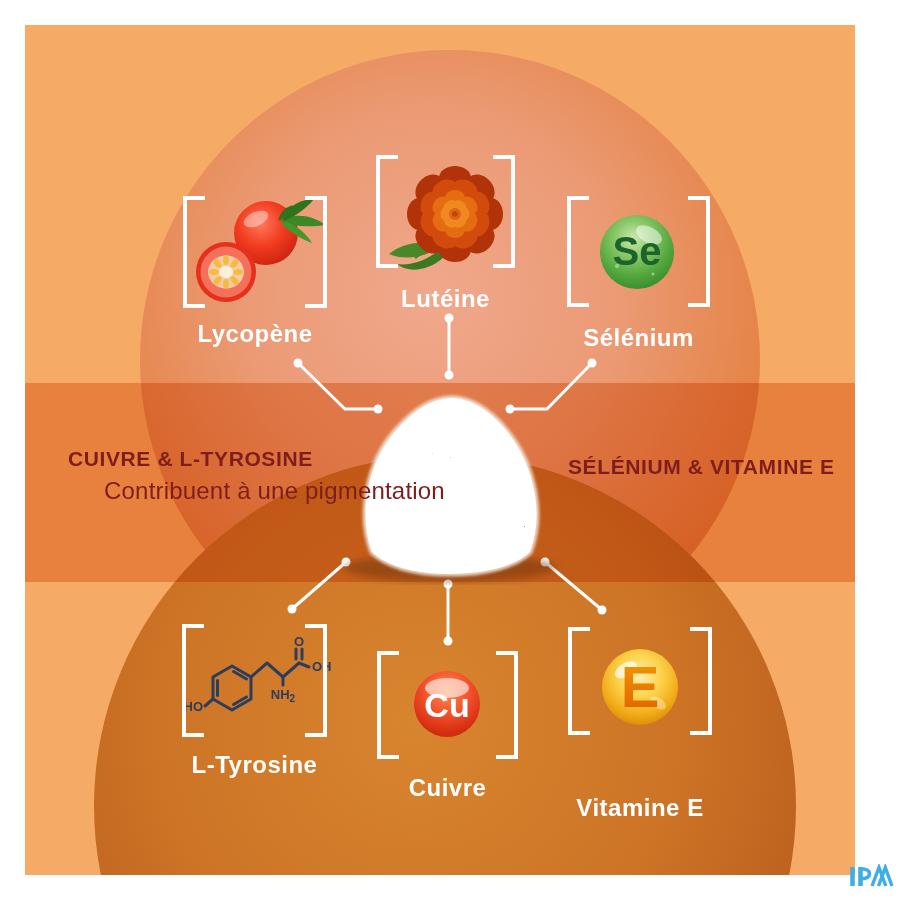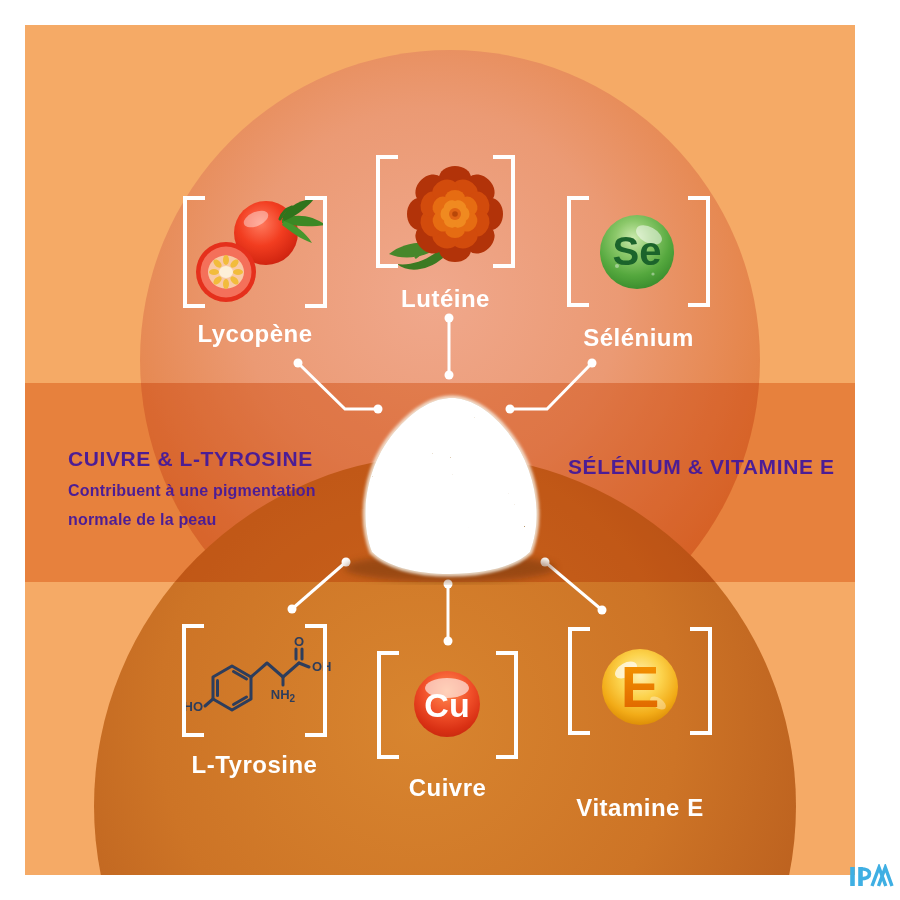--- a/index.html
+++ b/index.html
@@ -13,23 +13,23 @@
     background:radial-gradient(circle at 46% 38%, #d8852f 0%, #cd7426 45%, #bc611f 72%, #aa5118 92%, #a04a16 100%);}
   .band{position:absolute;left:0;top:358px;width:850px;height:199px;
     background:#f1c297;mix-blend-mode:multiply;}
   svg.overlay{position:absolute;left:0;top:0;width:850px;height:850px;}
   .bracket{position:absolute;}
   .bracket::before,.bracket::after{content:"";position:absolute;top:0;bottom:0;width:18px;
     border-top:4px solid #fff;border-bottom:4px solid #fff;}
   .bracket::before{left:0;border-left:4px solid #fff;}
   .bracket::after{right:0;border-right:4px solid #fff;}
   .label{position:absolute;color:#fff;font-size:24px;font-weight:700;letter-spacing:.5px;text-align:center;}
-  .claim{position:absolute;color:#4c1d95;}
+  .claim{position:absolute;color:#7f1d1d;}
   .claim .title{font-size:21px;font-weight:700;letter-spacing:.6px;line-height:26px;}
-  .claim .line{font-size:16px;font-weight:700;line-height:29px;letter-spacing:.2px;}
+  .claim .line{font-size:24px;font-weight:400;line-height:29px;letter-spacing:.2px;margin-left:36px;}
   .sym{font-family:"Liberation Sans",sans-serif;font-weight:700;}
   .chemtxt{font-family:"Liberation Sans",sans-serif;font-weight:700;font-size:13px;fill:#2d3d5c;}
   .ipm{position:absolute;left:849px;top:864px;width:46px;height:26px;}
 </style>
 </head>
 <body>
 
 <div class="content">
 
   <div class="sphere sphere-top"></div>
@@ -255,21 +255,20 @@
   <div class="label" style="left:158px;width:144px;top:295px;">Lycopène</div>
   <div class="label" style="left:542px;width:143px;top:299px;">Sélénium</div>
   <div class="label" style="left:351px;width:139px;top:260px;">Lutéine</div>
   <div class="label" style="left:157px;width:145px;top:726px;">L-Tyrosine</div>
   <div class="label" style="left:352px;width:141px;top:749px;">Cuivre</div>
   <div class="label" style="left:543px;width:144px;top:729px;margin-top:40px;">Vitamine E</div>
 
   <div class="claim" style="left:43px;top:421px;">
     <div class="title">CUIVRE &amp; L-TYROSINE</div>
     <div class="line" style="margin-top:4px;">Contribuent à une pigmentation</div>
-    <div class="line">normale de la peau</div>
   </div>
   <div class="claim" style="left:543px;top:429px;text-align:right;">
     <div class="title">SÉLÉNIUM &amp; VITAMINE E</div>
   </div>
 
 </div>
 
 <svg class="ipm" viewBox="0 0 46 26" aria-label="IPM">
   <g stroke="#3fafe3" fill="none">
     <path d="M3.5 3 V22" stroke-width="4.6"></path>

